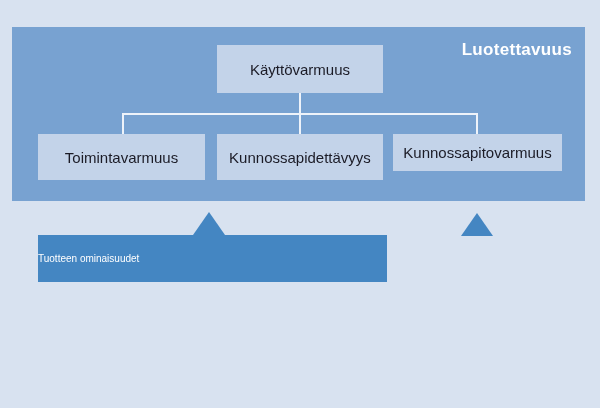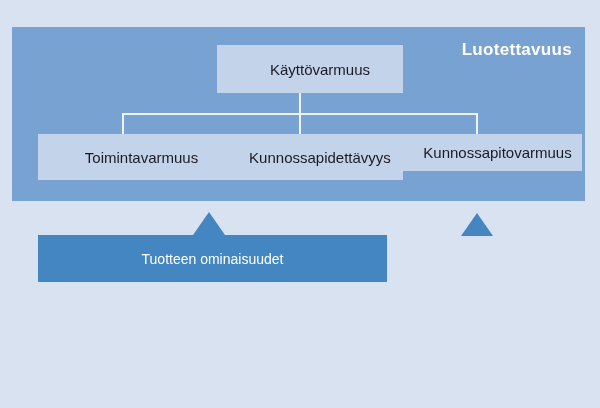--- a/index.html
+++ b/index.html
@@ -35,21 +35,20 @@
   
   .node {
     position: absolute;
     background: var(--node-bg, #c3d3e9);
     color: var(--node-text, #1b1b26);
     font-size: 15px;
     display: flex;
     align-items: center;
     justify-content: center;
     text-align: center;
-    padding-left: 20px;
   }
   .node-root   { left: 217px; top: 45px;  width: 166px; height: 48px; }
   .node-child1 { left: 38px;  top: 134px; width: 167px; height: 46px; }
   .node-child2 { left: 217px; top: 134px; width: 166px; height: 46px; }
   .node-child3 { left: 393px; top: 134px; width: 169px; height: 37px; }
   
   .conn {
     position: absolute;
     background: var(--connector, #eef3fa);
   }
@@ -57,23 +56,23 @@
   .conn-h        { left: 122px; top: 113px; width: 356px; height: 2px;  }
   .conn-v-left   { left: 122px; top: 113px; width: 2px;   height: 22px; }
   .conn-v-right  { left: 476px; top: 113px; width: 2px;   height: 22px; }
   
   .callout {
     position: absolute;
     background: var(--callout-bg, #4486c2);
     color: var(--callout-text, #ffffff);
     display: flex;
     align-items: center;
-    justify-content: center;
+    justify-content: flex-start;
     text-align: center;
-    font-size: 14px;
+    font-size: 10px;
   }
   .callout-left  { left: 38px;  top: 235px; width: 349px; height: 47px; }
   .callout-right {
     left: 393px; top: 236px; width: 169px; height: 141px;
     line-height: 19px;
   }
   .callout-text { white-space: pre-line; }
   .pointer {
     position: absolute;
     width: 0;

